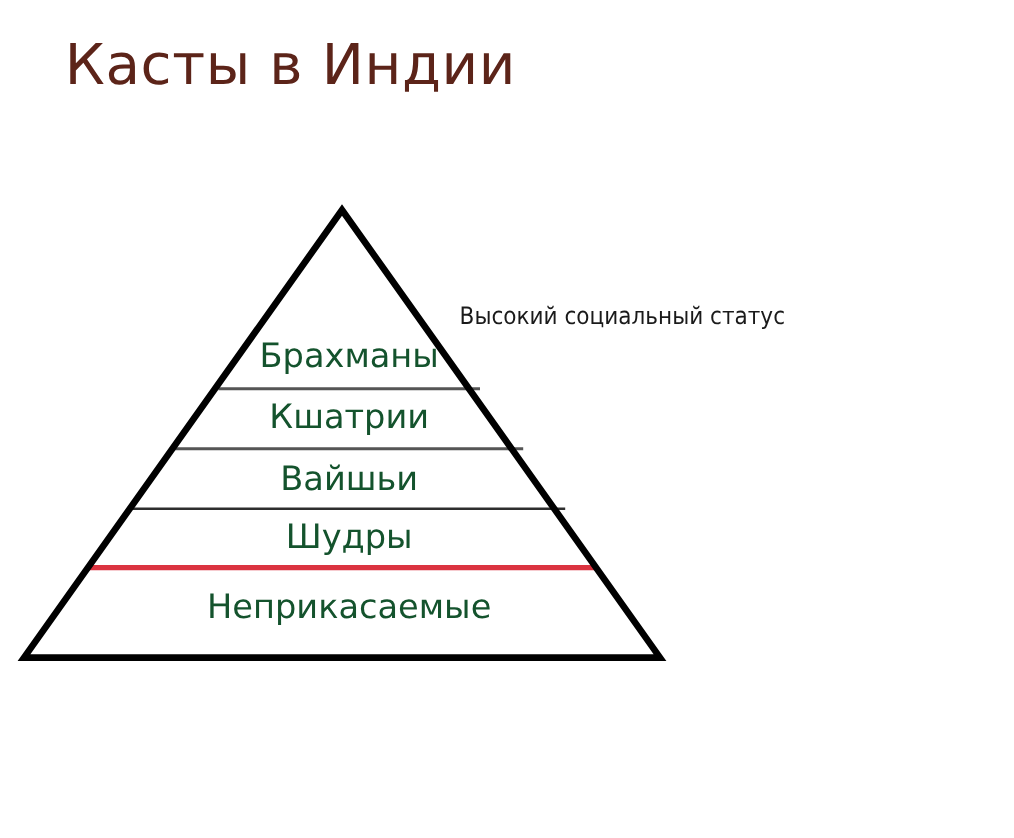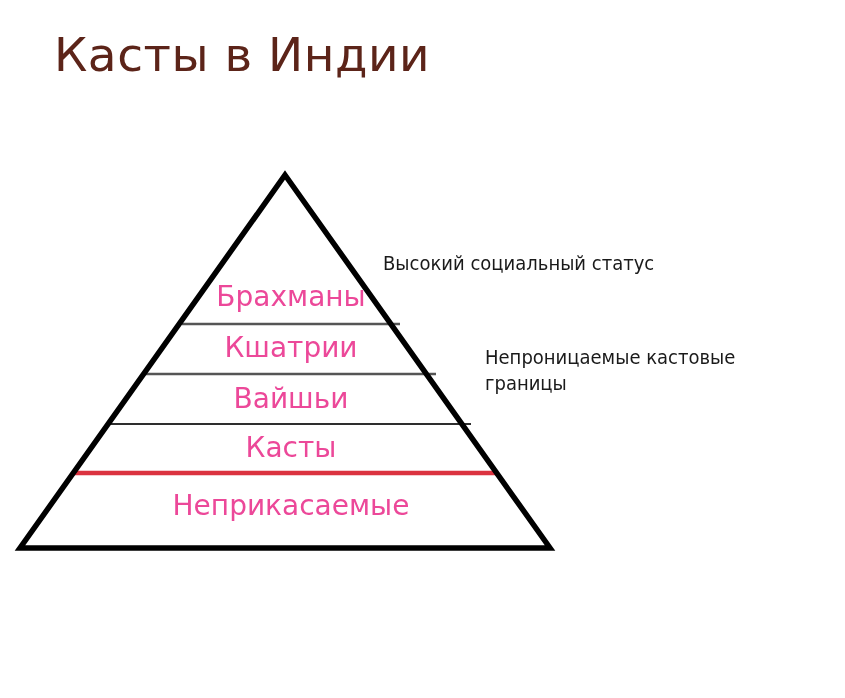--- a/index.html
+++ b/index.html
@@ -43,21 +43,21 @@
     position: absolute;
     left: 0;
     top: 0;
     width: 845px;
     height: 698px;
   }
 
   
   .tier-label {
     position: absolute;
-    color: #ec4899;
+    color: #14532d;
     font-size: 28px;
     line-height: 1;
     font-weight: 400;
     white-space: nowrap;
     text-align: center;
     transform: translateX(-50%);
   }
   .tier-label.t0 { left: 291px; top: 283px; }
   .tier-label.t1 { left: 291px; top: 334px; }
   .tier-label.t2 { left: 291px; top: 385px; }
@@ -95,23 +95,21 @@
 
     <path d="M 285 175 L 550 548 L 20 548 Z" fill="none" stroke="#000000" stroke-width="5.5" stroke-linejoin="miter"></path>
   </svg>
 
   <div class="tier-label t0">Брахманы</div>
 
   <div class="tier-label t1">Кшатрии</div>
 
   <div class="tier-label t2">Вайшьи</div>
 
-  <div class="tier-label t3">Касты</div>
+  <div class="tier-label t3">Шудры</div>
 
   <div class="tier-label t4">Неприкасаемые</div>
 
   <div class="annotation a0">Высокий социальный статус</div>
 
-  <div class="annotation a1">Непроницаемые кастовые
-границы</div>
 
 
 </div>
 
 </body></html>

